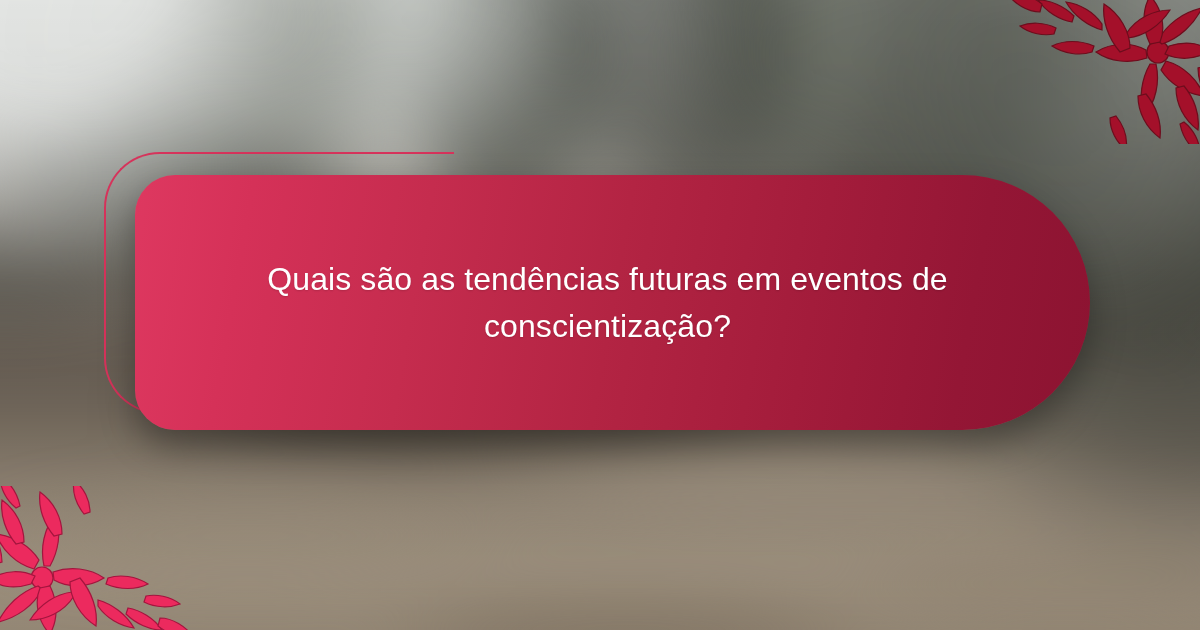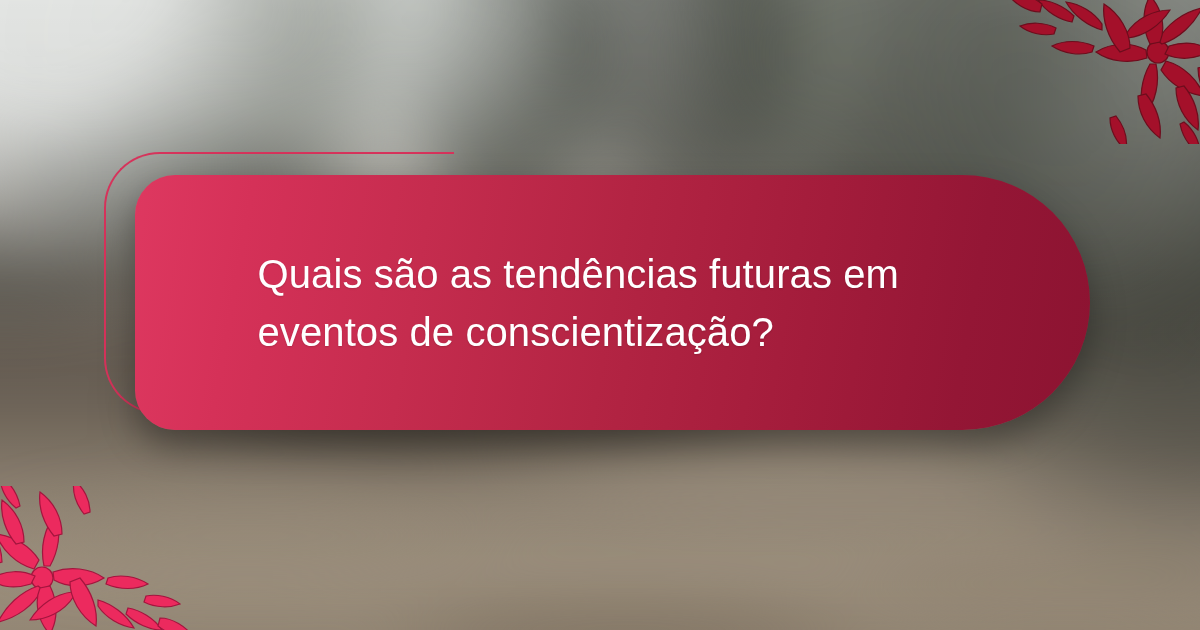--- a/index.html
+++ b/index.html
@@ -110,24 +110,24 @@
       #8c1331 100%);
     box-shadow:0 16px 34px rgba(0,0,0,.34);
     display:flex;
     align-items:center;
     justify-content:center;
     padding:0 120px 0 110px;
   }
 
   .card-title {
     color:#ffffff;
-    font-size:40px;
+    font-size:32px;
     line-height:1.45;
     font-weight:400;
-    text-align:left;
+    text-align:center;
     letter-spacing:.1px;
     max-width:700px;
     text-shadow:0 1px 2px rgba(0,0,0,.14);
   }
 </style>
 </head>
 <body>
 
 <div id="stage">
 

